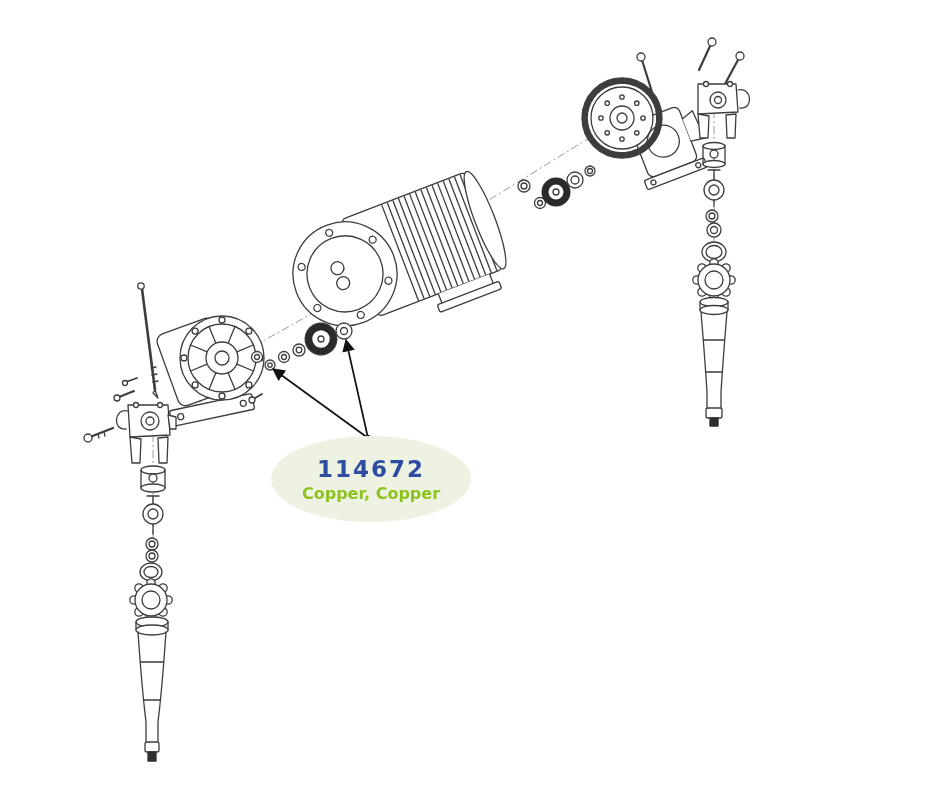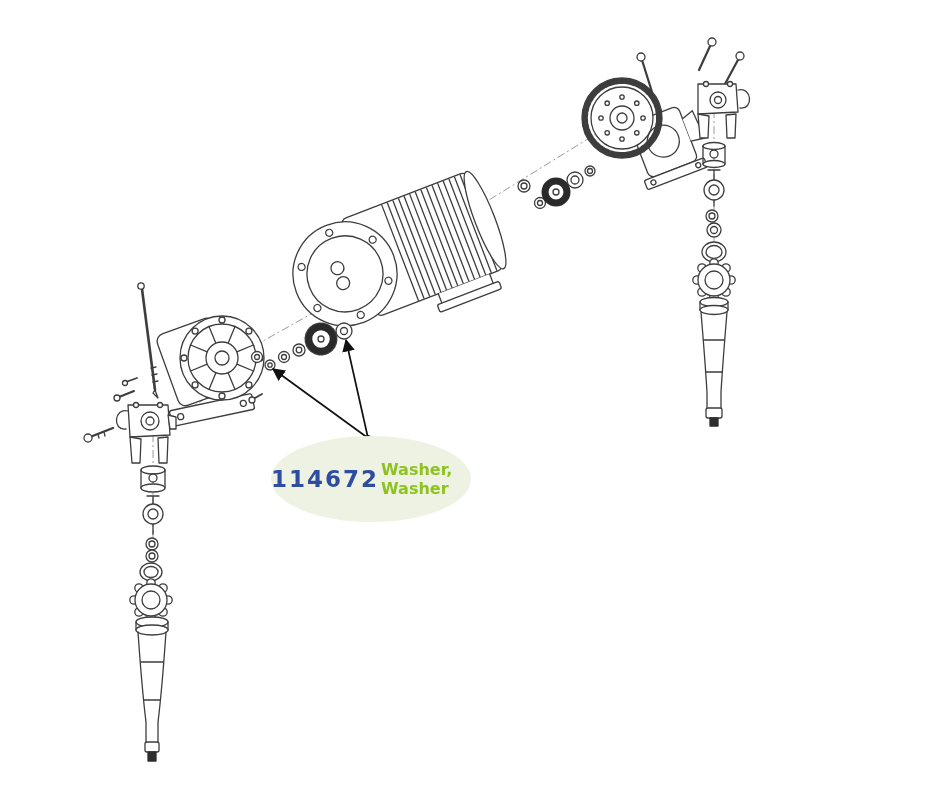--- a/index.html
+++ b/index.html
@@ -7,21 +7,21 @@
   .stage{position:relative;width:940px;height:788px;background:#fff;}
   svg.diagram{position:absolute;left:0;top:0;}
   g.part{stroke:var(--line-art,#3d3d3d);fill:#ffffff;stroke-width:1.3;stroke-linecap:round;stroke-linejoin:round;}
   .nf{fill:none;}
   .dk{fill:#2e2e2e;stroke:#2e2e2e;}
   .donut{fill:none;stroke:#2a2a2a;}
   .teeth{fill:none;stroke:var(--line-art,#3d3d3d);}
   .dash{fill:none;stroke:#9a9a9a;stroke-width:1;stroke-dasharray:8 3 2 3;}
   .arrow{stroke:var(--arrow,#111111);stroke-width:1.7;fill:none;}
   .callout{position:absolute;left:271px;top:436px;width:200px;height:86px;border-radius:50%;
-           background:var(--bubble-bg,#eef2e3);display:flex;flex-direction:row;align-items:center;
+           background:var(--bubble-bg,#eef2e3);display:flex;flex-direction:column;align-items:center;
            justify-content:center;gap:2px;}
   .callout .num{font-size:23px;font-weight:800;letter-spacing:2px;color:var(--part-number-color,#2f4da0);}
   .callout .nm{font-size:16px;font-weight:700;color:var(--part-name-color,#8dc21f);}
 </style>
 </head>
 <body>
 
 <div class="stage">
 
   <svg class="diagram" width="940" height="788" viewBox="0 0 940 788">
@@ -268,16 +268,16 @@
 
     <g>
       <circle cx="368" cy="438" r="3" fill="#111111"></circle>
       <line class="arrow" x1="368" y1="438" x2="273" y2="369" marker-end="url(#arrowhead)"></line>
       <line class="arrow" x1="368" y1="438" x2="346" y2="340" marker-end="url(#arrowhead)"></line>
     </g>
   </svg>
 
   <div class="callout">
     <div class="num">114672</div>
-    <div class="nm">Washer, Washer</div>
+    <div class="nm">Copper, Copper</div>
   </div>
 
 </div>
 
 </body></html>

